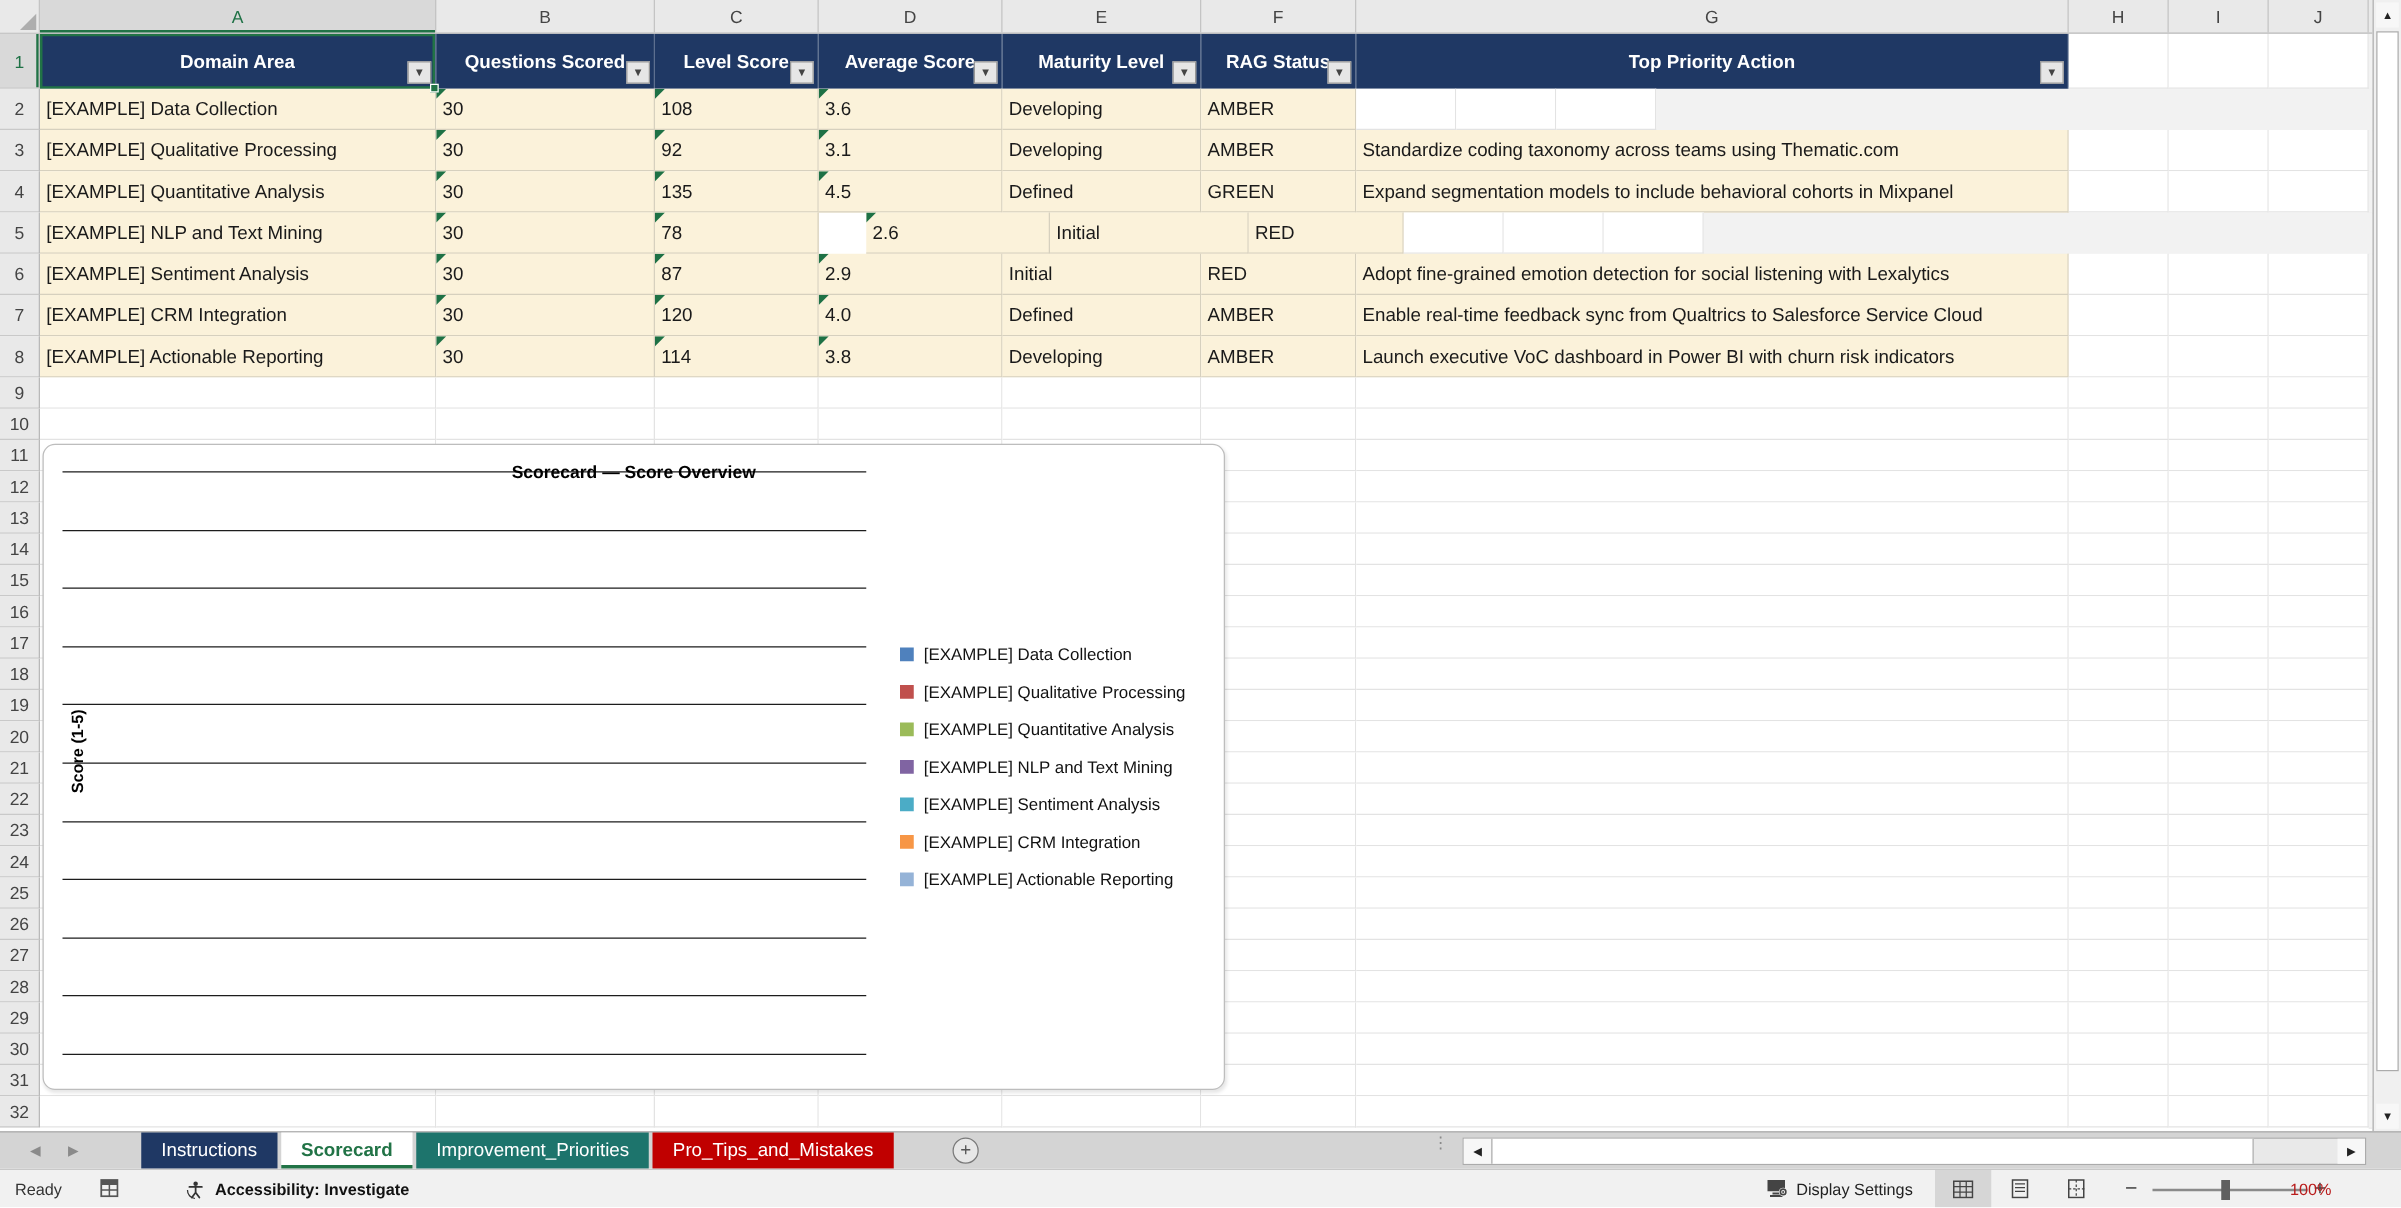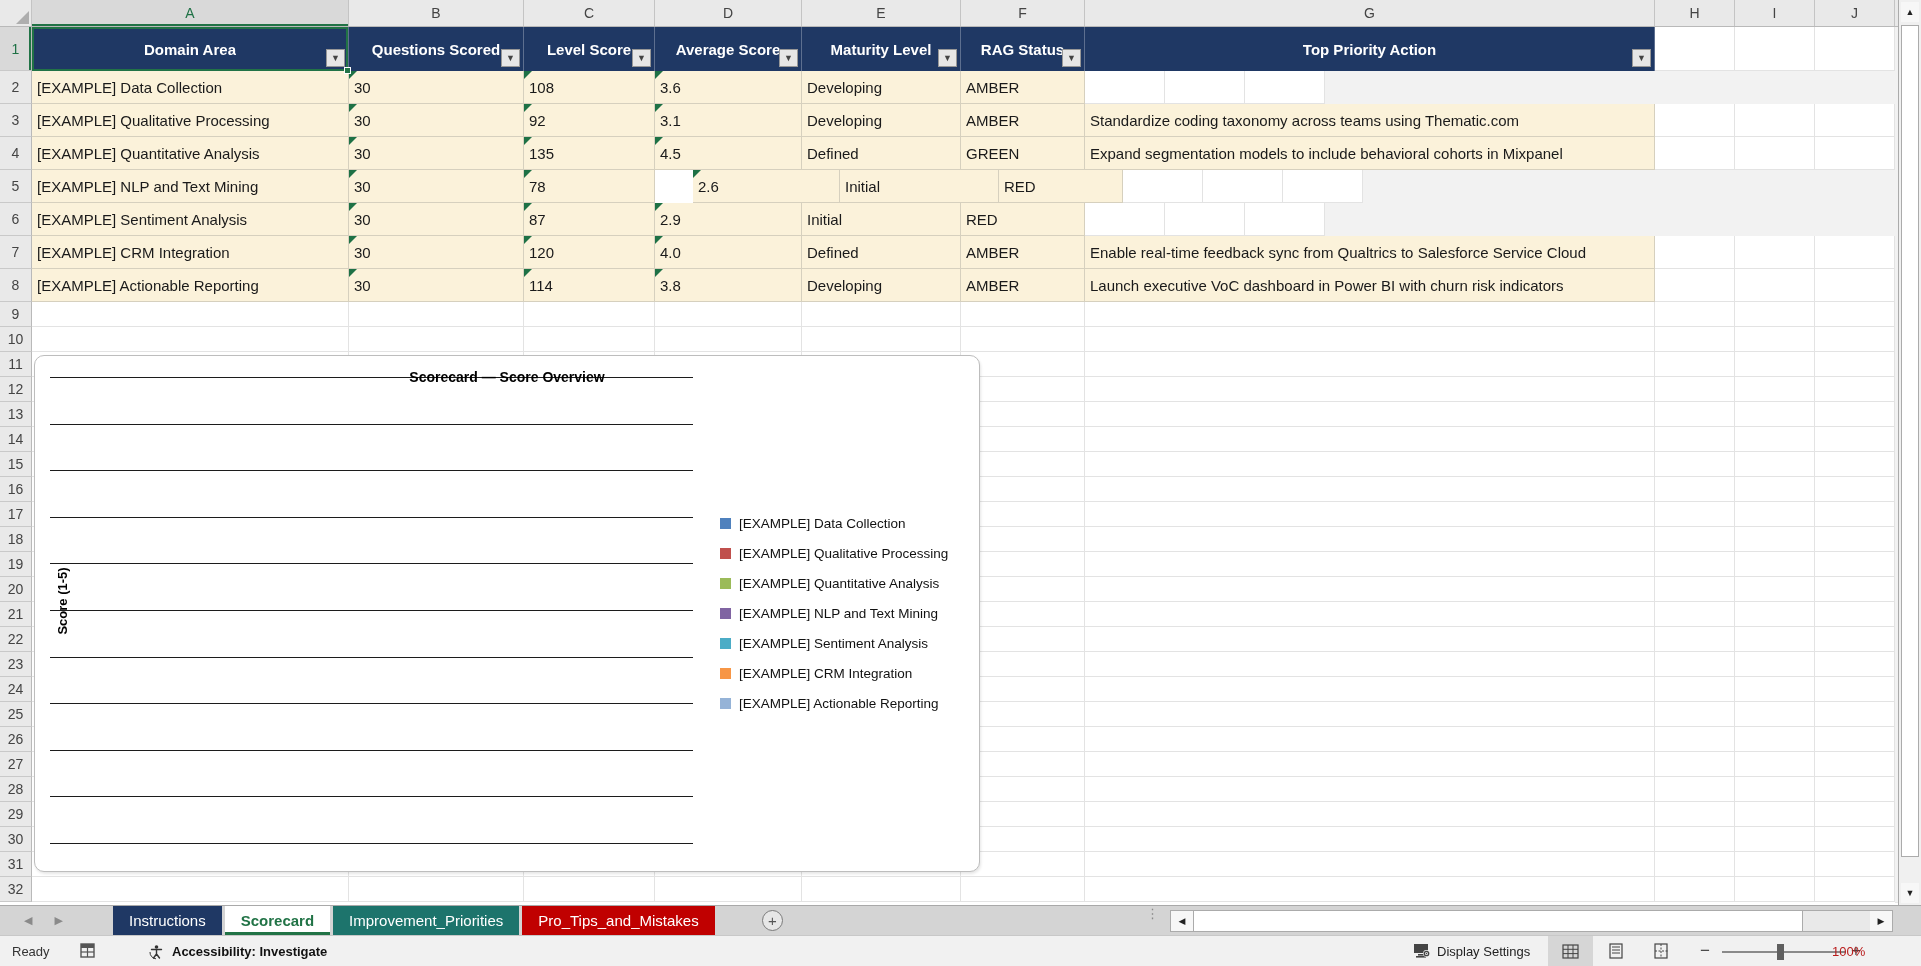--- a/index.html
+++ b/index.html
@@ -298,20 +298,23 @@
         </div>
         <div class="cell dcell" style="width: 147px; height: 33px;">
           <div class="flag"></div>
           <span>2.9</span>
         </div>
         <div class="cell dcell" style="width: 159px; height: 33px;">
           <span>Initial</span>
         </div>
         <div class="cell dcell" style="width: 124px; height: 33px;">
           <span>RED</span>
+        </div>
+        <div class="cell dcell" style="width: 570px; height: 33px;">
+          <span>Adopt fine-grained emotion detection for social listening with Lexalytics</span>
         </div>
         <div class="cell wcell" style="width: 80px; height: 33px;"></div>
         <div class="cell wcell" style="width: 80px; height: 33px;"></div>
         <div class="cell wcell" style="width: 80px; height: 33px;"></div>
         <div class="rfill" style="height: 33px;"></div>
       </div>
       <div class="row" style="height: 33px;">
         <div class="rowhdr">7</div>
         <div class="cell dcell" style="width: 317px; height: 33px;">
           <span>[EXAMPLE] CRM Integration</span>

